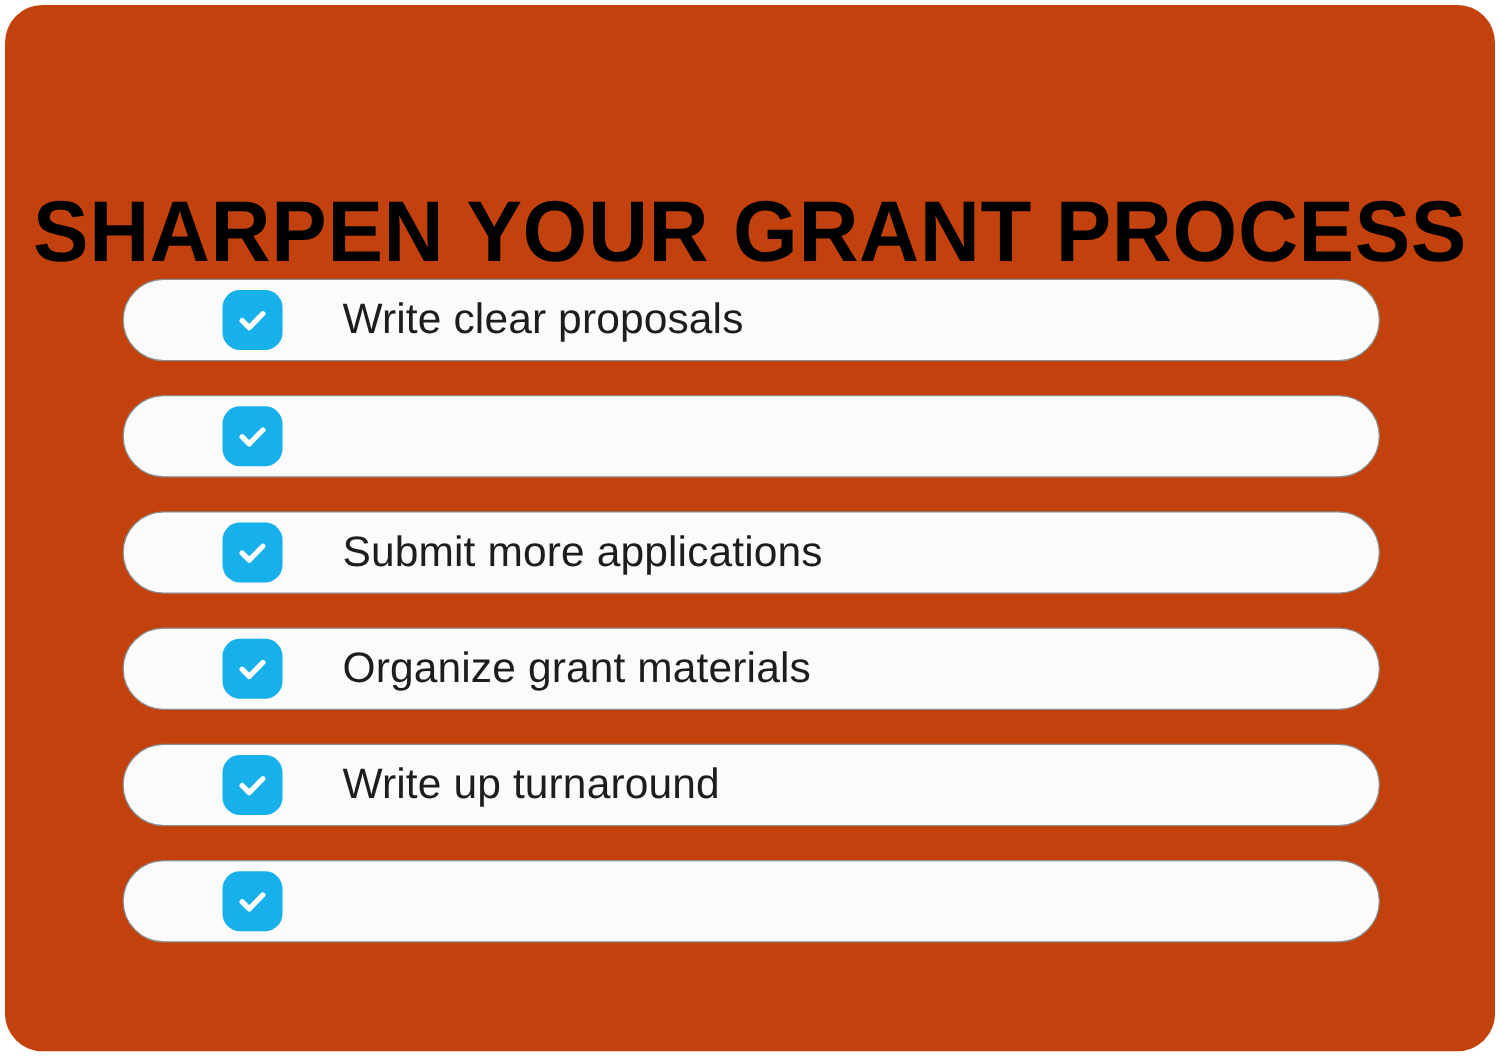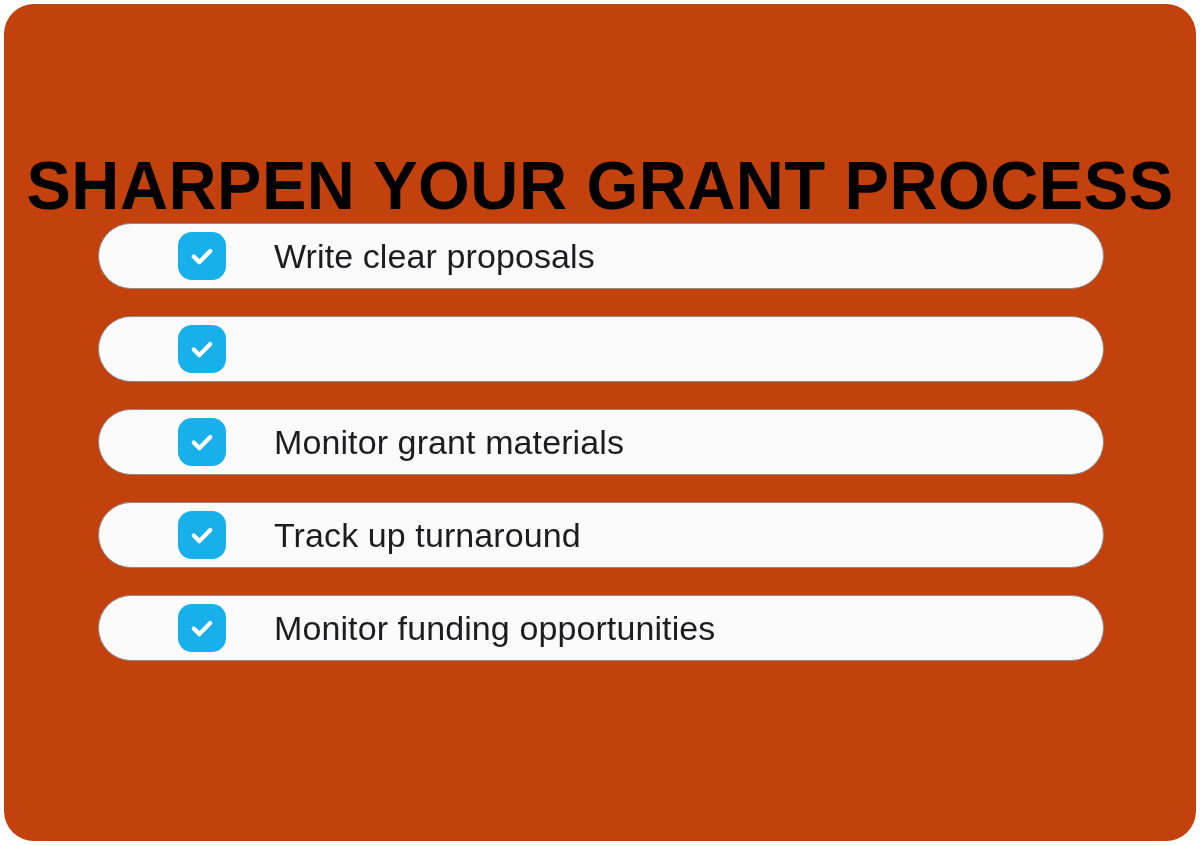--- a/index.html
+++ b/index.html
@@ -116,42 +116,49 @@
     </div>
 
     <div class="row">
       <span class="checkbox">
         <svg viewBox="0 0 24 24" aria-hidden="true">
           <path d="M5.4 12.4 L9.9 16.9 L18.6 8.0" fill="none" stroke="#ffffff" stroke-width="3.4" stroke-linecap="round" stroke-linejoin="round"></path>
         </svg>
       </span>
     </div>
 
-
     <div class="row">
       <span class="checkbox">
         <svg viewBox="0 0 24 24" aria-hidden="true">
           <path d="M5.4 12.4 L9.9 16.9 L18.6 8.0" fill="none" stroke="#ffffff" stroke-width="3.4" stroke-linecap="round" stroke-linejoin="round"></path>
         </svg>
       </span>
-      <span class="row-label">Monitor grant materials</span>
+      <span class="row-label">Submit more applications</span>
     </div>
 
     <div class="row">
       <span class="checkbox">
         <svg viewBox="0 0 24 24" aria-hidden="true">
           <path d="M5.4 12.4 L9.9 16.9 L18.6 8.0" fill="none" stroke="#ffffff" stroke-width="3.4" stroke-linecap="round" stroke-linejoin="round"></path>
         </svg>
       </span>
-      <span class="row-label">Track up turnaround</span>
+      <span class="row-label">Organize grant materials</span>
     </div>
 
     <div class="row">
       <span class="checkbox">
         <svg viewBox="0 0 24 24" aria-hidden="true">
           <path d="M5.4 12.4 L9.9 16.9 L18.6 8.0" fill="none" stroke="#ffffff" stroke-width="3.4" stroke-linecap="round" stroke-linejoin="round"></path>
         </svg>
       </span>
-      <span class="row-label">Monitor funding opportunities</span>
+      <span class="row-label">Write up turnaround</span>
+    </div>
+
+    <div class="row">
+      <span class="checkbox">
+        <svg viewBox="0 0 24 24" aria-hidden="true">
+          <path d="M5.4 12.4 L9.9 16.9 L18.6 8.0" fill="none" stroke="#ffffff" stroke-width="3.4" stroke-linecap="round" stroke-linejoin="round"></path>
+        </svg>
+      </span>
     </div>
 
   </div>
 </div>
 
 </body></html>

